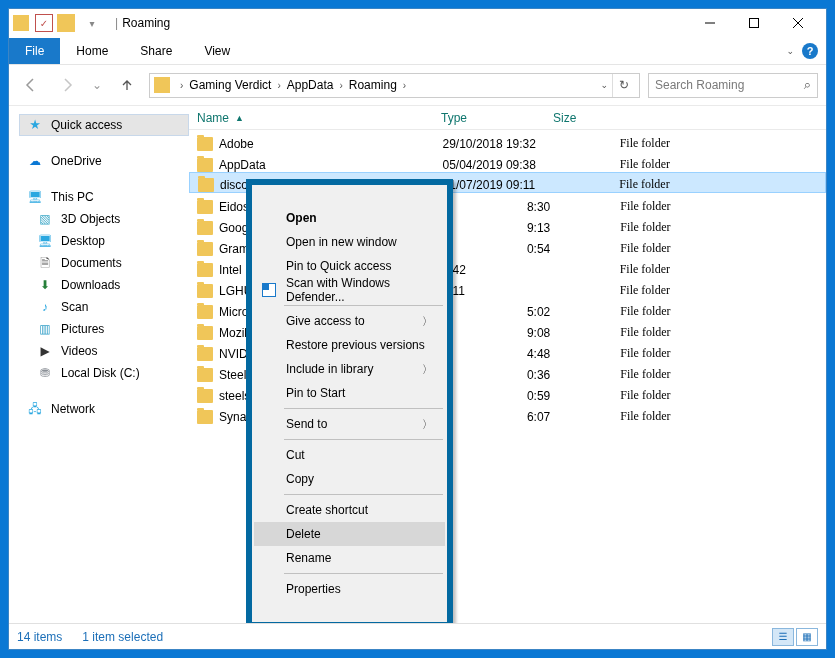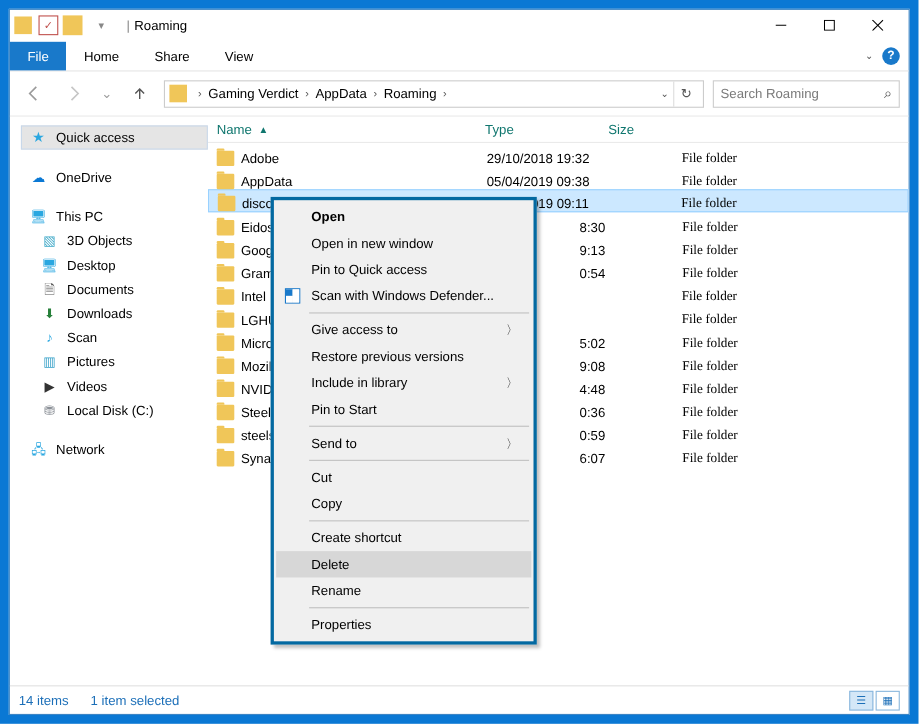--- a/index.html
+++ b/index.html
@@ -67,21 +67,21 @@
   .cols .sort { font-size:9px; margin-left:6px;}
 
   .rows { }
   .row { display:flex; height:21px; align-items:flex-end;gap:44px; }
   .row.sel { background:#cce8ff; border:1px solid #99d1ff; height:21px;}
   .row .c-name { display:flex; align-items:center; gap:6px;}
   .row .fico { width:16px; height:14px; background:#f0c659; border-radius:1px; position:relative;}
   .row .fico:before{ content:""; position:absolute; top:-2px; left:0; width:7px; height:2px; background:#f0c659; border-radius:1px 1px 0 0;}
 
   
-  .ctx { position:absolute; left:57px; top:15px; width:242px; background:#f0f0f0; border:3px solid #0369a1; box-shadow:3px 3px 3px rgba(0,0,0,0.25); padding:3px 2px; z-index:50;}
+  .ctx { position:absolute; left:57px; top:15px; width:207px; background:#f0f0f0; border:6px solid #0369a1; box-shadow:3px 3px 3px rgba(0,0,0,0.25); padding:21px 2px; z-index:50;}
   .ctx .mi { display:flex; align-items:center; height:24px; padding:0 12px 0 32px; position:relative; }
   .ctx .mi.hl { background:#d7d7d7;}
   .ctx .mi .lbl { flex:1; }
   .ctx .mi .sub { font-size:11px; color:#333;}
   .ctx .mi.bold .lbl { font-weight:600; }
   .ctx .sep { height:0; border-top:1px solid #c0c0c0; margin:3px 2px 3px 30px;}
   .ctx .mi .mico { position:absolute; left:6px; width:18px; height:18px; display:flex; align-items:center; justify-content:center;}
   .defender { width:14px; height:14px; border:1px solid #1979ca; display:grid; grid-template: 1fr 1fr / 1fr 1fr;}
   .defender span{background:#fff;} .defender span:first-child{background:#1979ca;}
 

